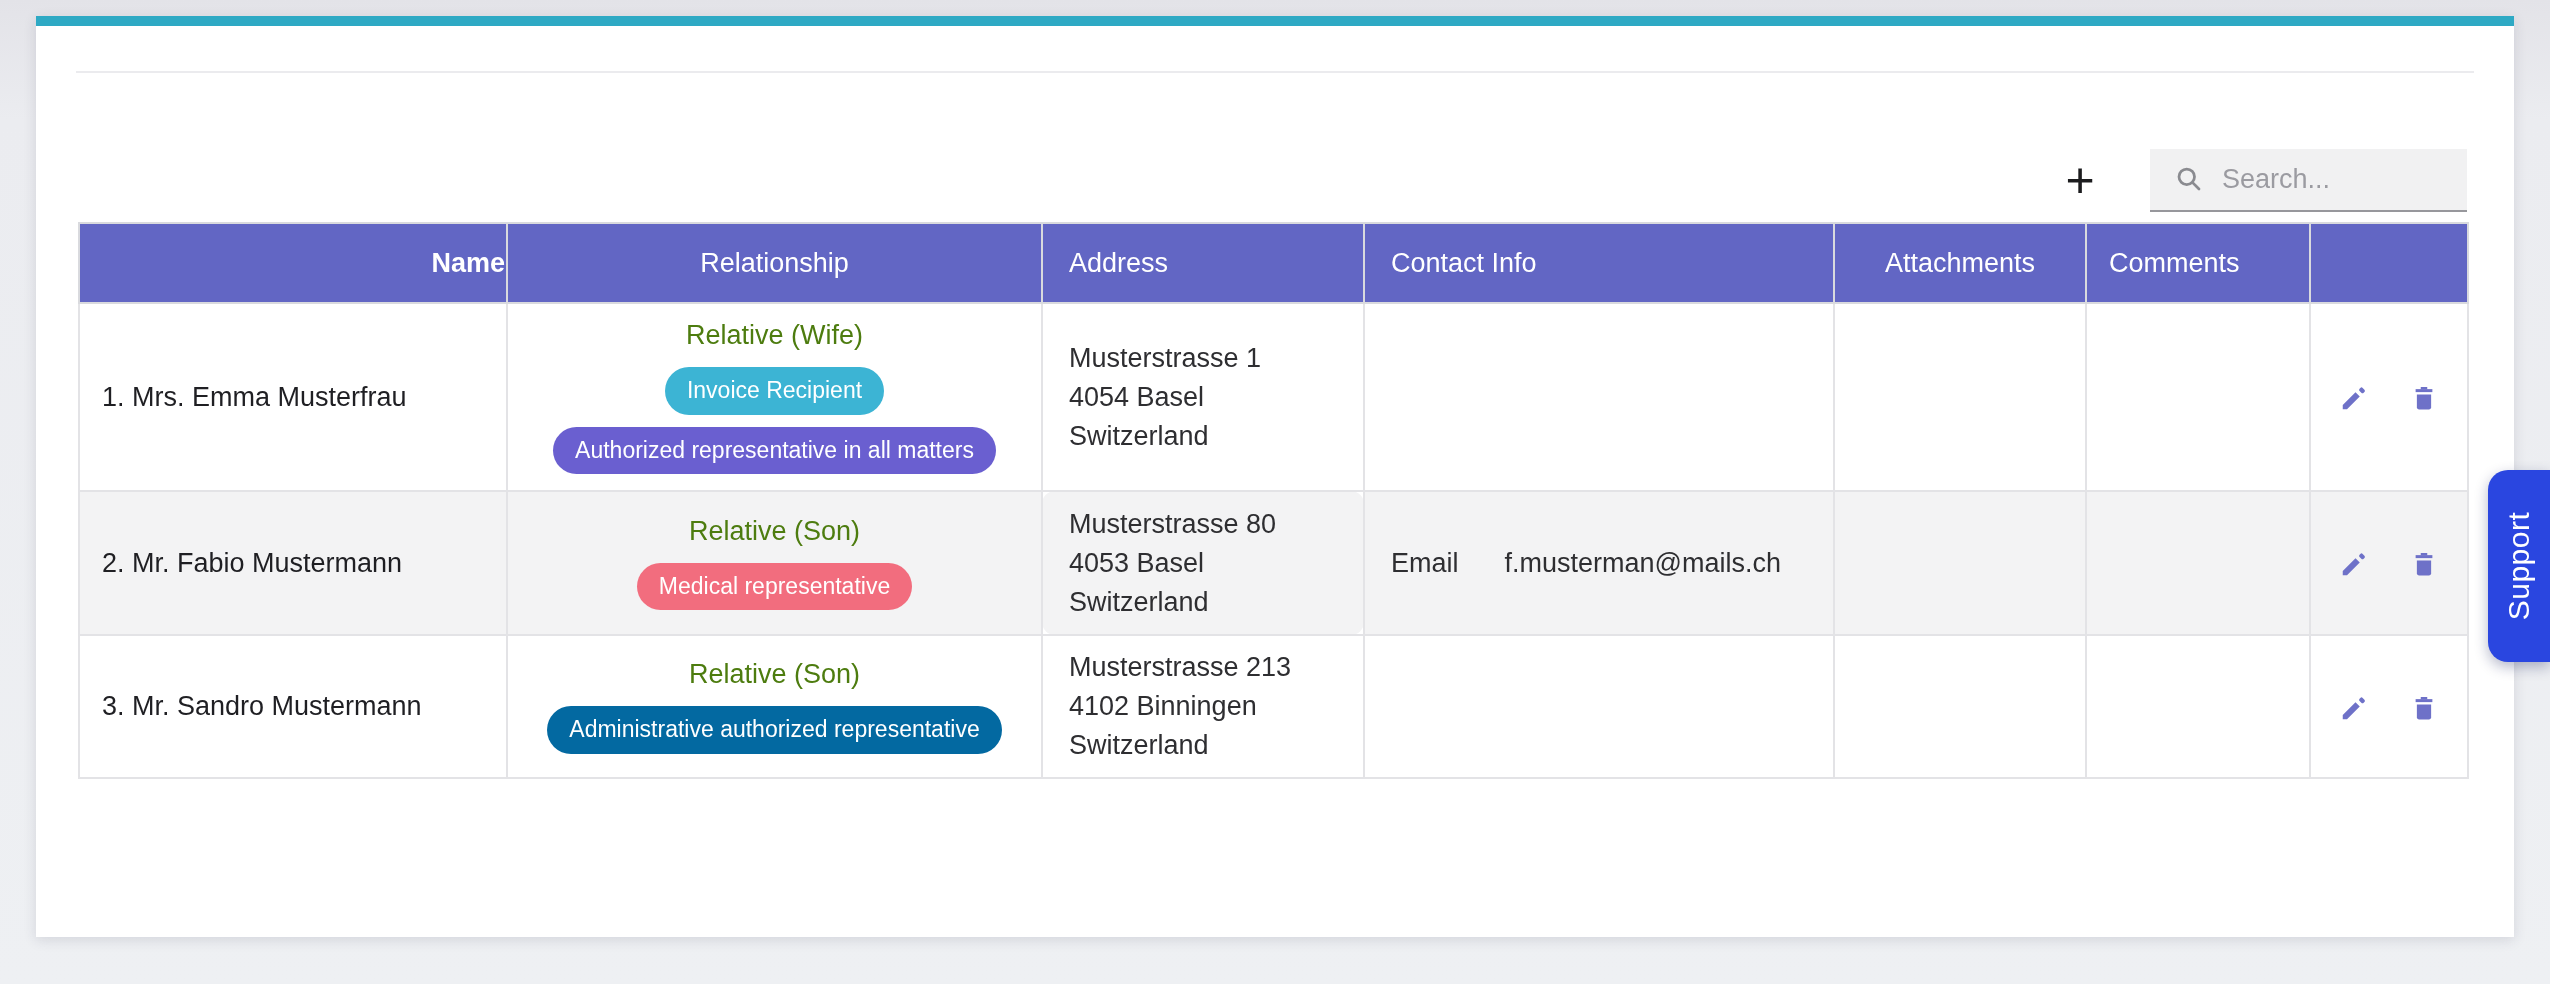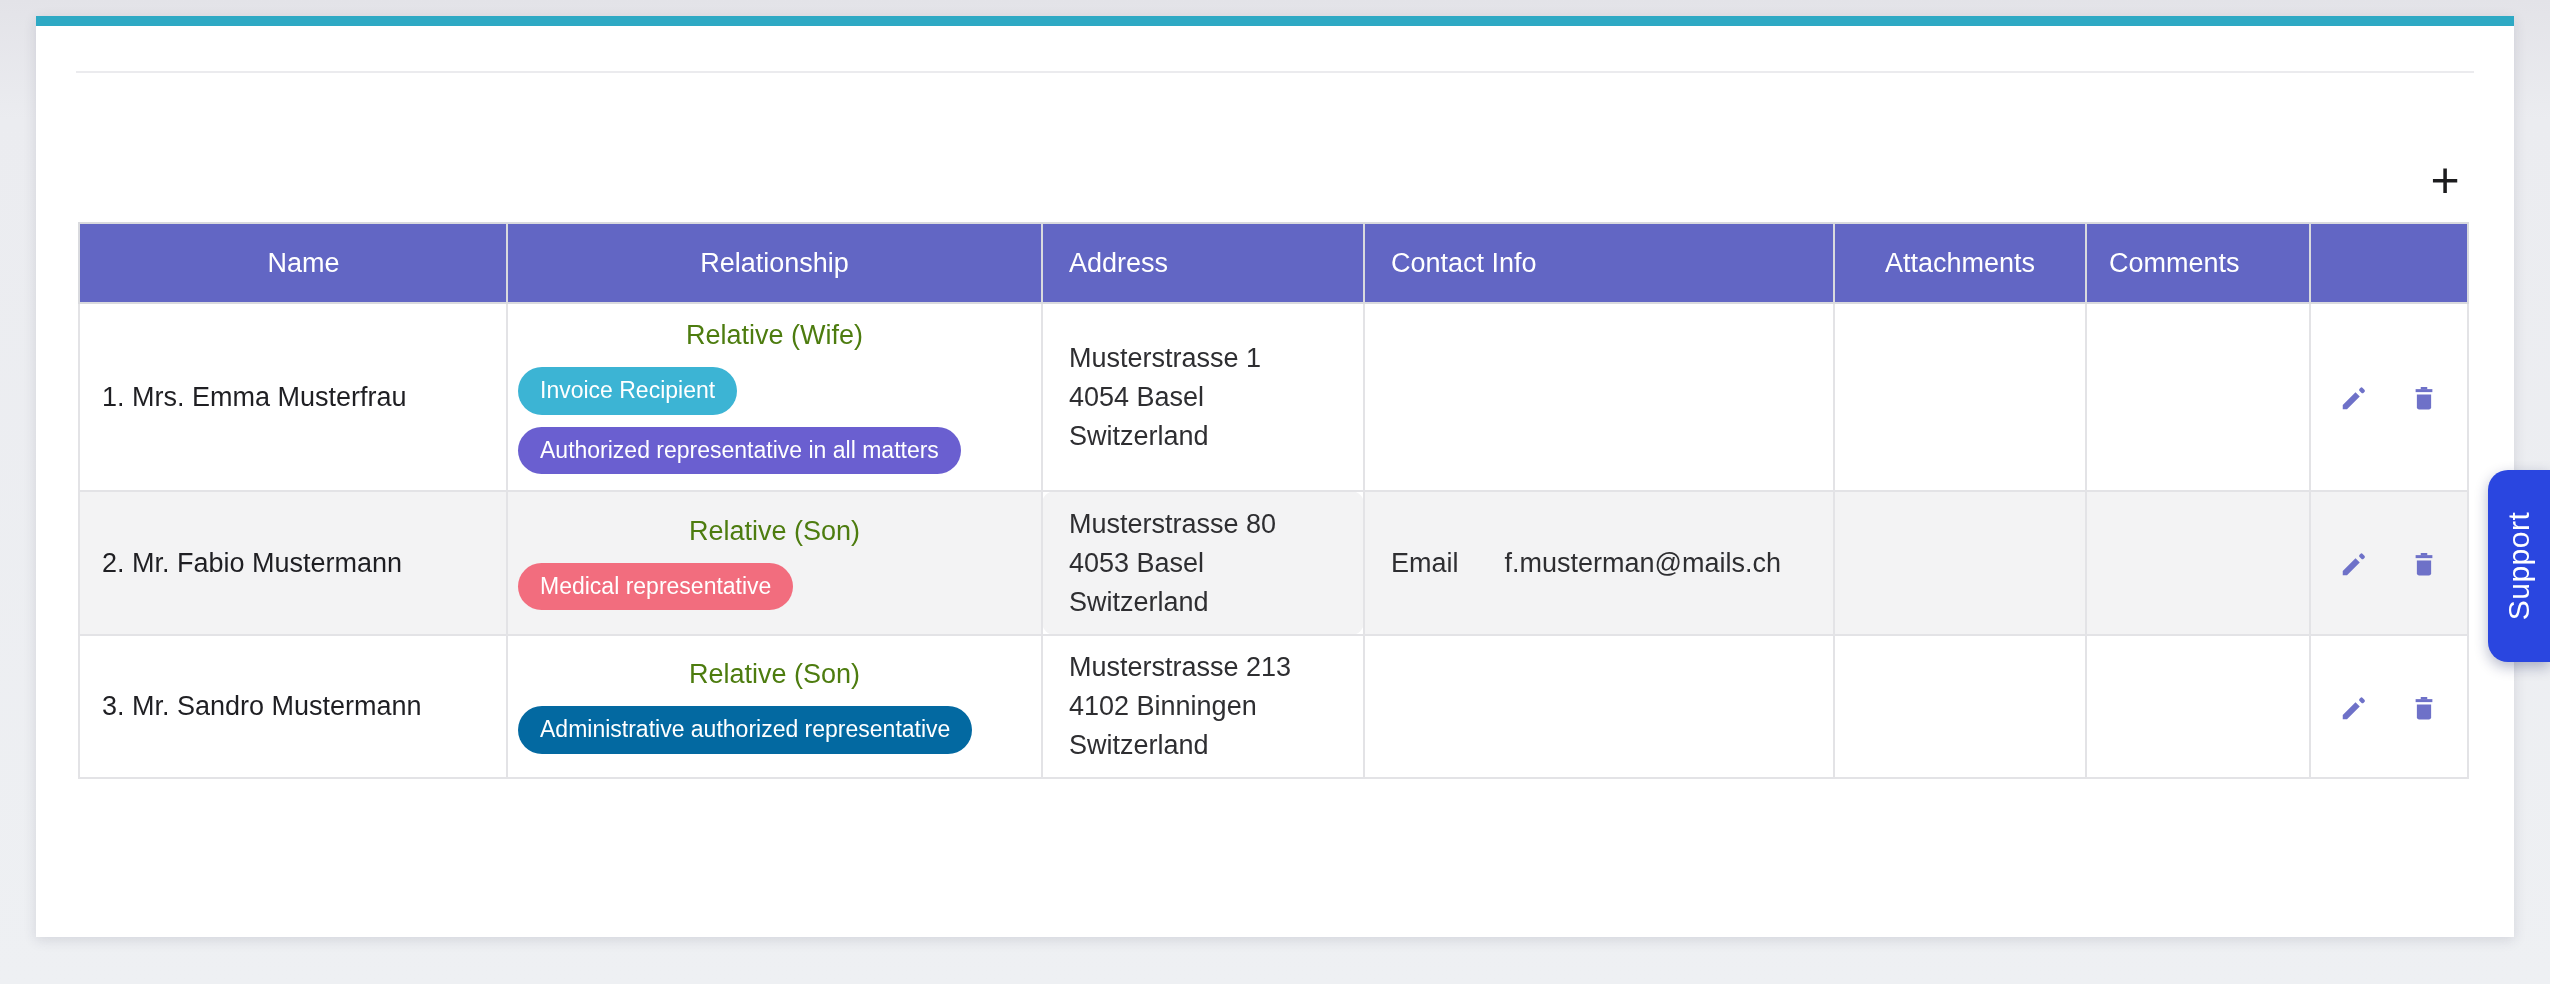--- a/index.html
+++ b/index.html
@@ -45,38 +45,38 @@
   }
   .search-box input::placeholder{color:#9b9ba1;opacity:1;}
   table{
     table-layout:fixed;border-collapse:collapse;margin:10px 47px 0 42px;
     width:2389px;
   }
   thead th{
     background:var(--header-bg);color:#ffffff;font-weight:400;font-size:27px;
     height:80px;border:2px solid #d9dade;
   }
-  .th-name{text-align:center;padding-left:22px;}
+  .th-name{text-align:right;padding-left:22px;font-weight:bold;}
   .th-rel{text-align:center;}
   .th-addr{text-align:left;padding-left:26px;}
   .th-contact{text-align:left;padding-left:26px;}
   .th-att{text-align:center;}
   .th-com{text-align:left;padding-left:22px;}
   tbody td{
     border:2px solid #e3e3e6;font-size:27px;color:#2e2e31;vertical-align:middle;
     background:#ffffff;
   }
   tbody tr:nth-child(even) td{background:#f3f3f4;}
   tbody tr:nth-child(1){height:185px;}
   tbody tr:nth-child(2){height:144px;}
   tbody tr:nth-child(3){height:143px;}
   td.c-name{font-weight:400;color:#1f1f23;padding-left:22px;}
   td.c-rel{text-align:center;padding:16px 10px;}
   .rel-label{font-size:27px;color:#4d7c0f;margin-bottom:16px;}
-  .badges{display:flex;flex-direction:column;align-items:flex-start;gap:12px;}
+  .badges{display:flex;flex-direction:column;align-items:center;gap:12px;}
   .badge{
     color:#ffffff;font-size:23px;line-height:1.2;padding:10px 22px;
     border-radius:26px;white-space:nowrap;display:inline-block;
   }
   td.c-addr{padding-left:26px;line-height:39px;border-radius:13px;}
   td.c-contact{padding-left:26px;}
   .contact-type{margin-right:46px;}
   td.c-actions{text-align:center;}
   .icon-btn{
     background:none;border:none;cursor:pointer;padding:0;margin:0 16px;
@@ -97,20 +97,27 @@
 </head>
 <body>
 
 <div class="page">
   <section class="card">
     <div class="card-accent"></div>
     <div class="title-divider"></div>
 
     <div class="toolbar">
       <button class="add-btn">+</button>
+      <div class="search-box">
+        <svg width="30" height="30" viewBox="0 0 24 24" fill="none" stroke="#8a8b90" stroke-width="2.2" stroke-linecap="round">
+          <circle cx="10.2" cy="10.2" r="6.2"></circle>
+          <path d="M14.9 14.9 L20 20"></path>
+        </svg>
+        <input type="text" placeholder="Search..." style="">
+      </div>
     </div>
 
     <table>
       <colgroup>
         <col style="width:428px">
           <col style="width:535px">
           <col style="width:322px">
         <col style="width:470px">
           <col style="width:252px">
           <col style="width:224px">

